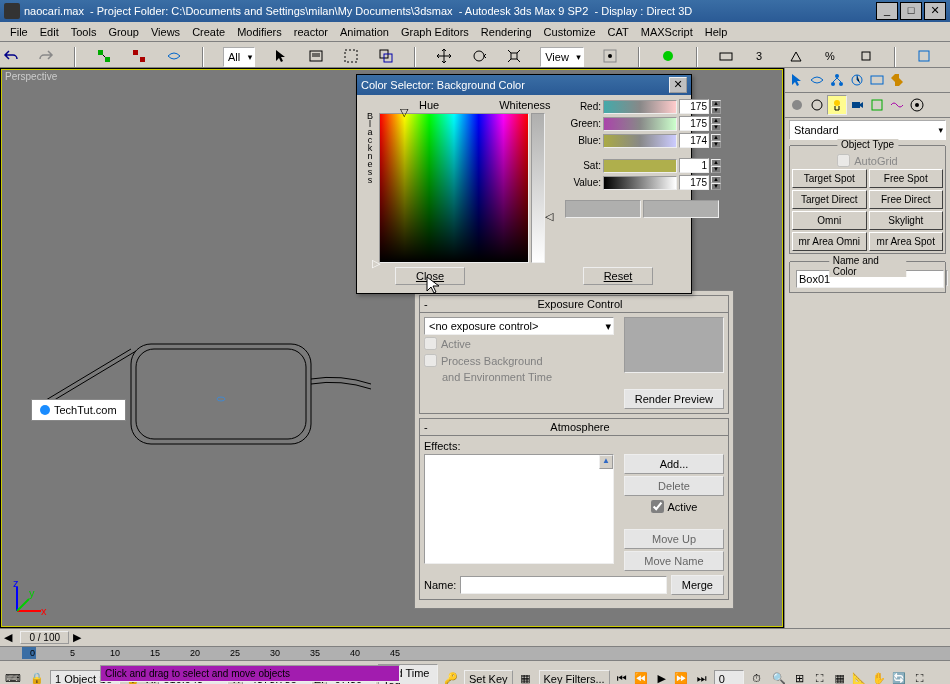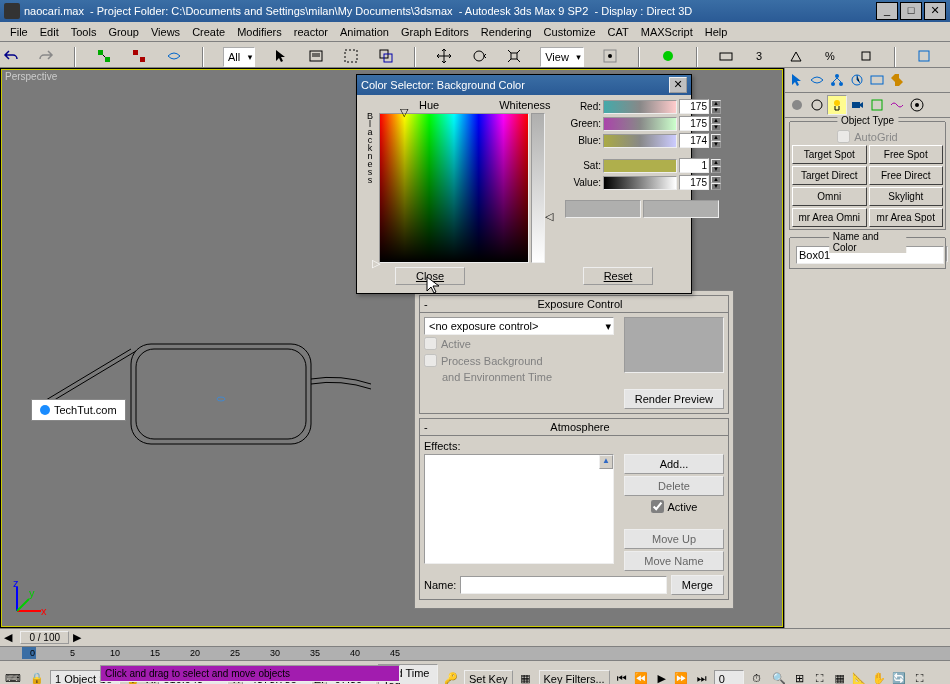--- a/index.html
+++ b/index.html
@@ -411,20 +411,23 @@
             <path d="M2 8 Q5 4 8 8 T14 8" fill="none" stroke="#a0a"></path>
           </svg>
         </div>
       <div class="tbtn">
           <svg viewBox="0 0 16 16">
             <circle cx="8" cy="8" r="2" fill="#000"></circle>
             <circle cx="8" cy="8" r="6" fill="none" stroke="#000"></circle>
           </svg>
         </div>
     </div>
+    <div class="rp-drop">
+      <div class="tdrop" style="width:100%">Standard</div>
+    </div>
     <div class="rp-group">
       <div class="rp-group-bar"></div>
       <div class="rp-group-title">Object Type</div>
       <div class="rp-check">
         <input type="checkbox" disabled="" style="">
         <span style="color:#888">AutoGrid</span>
       </div>
       <div class="rp-grid">
         <div class="rp-btn">Target Spot</div>
         <div class="rp-btn">Free Spot</div>

